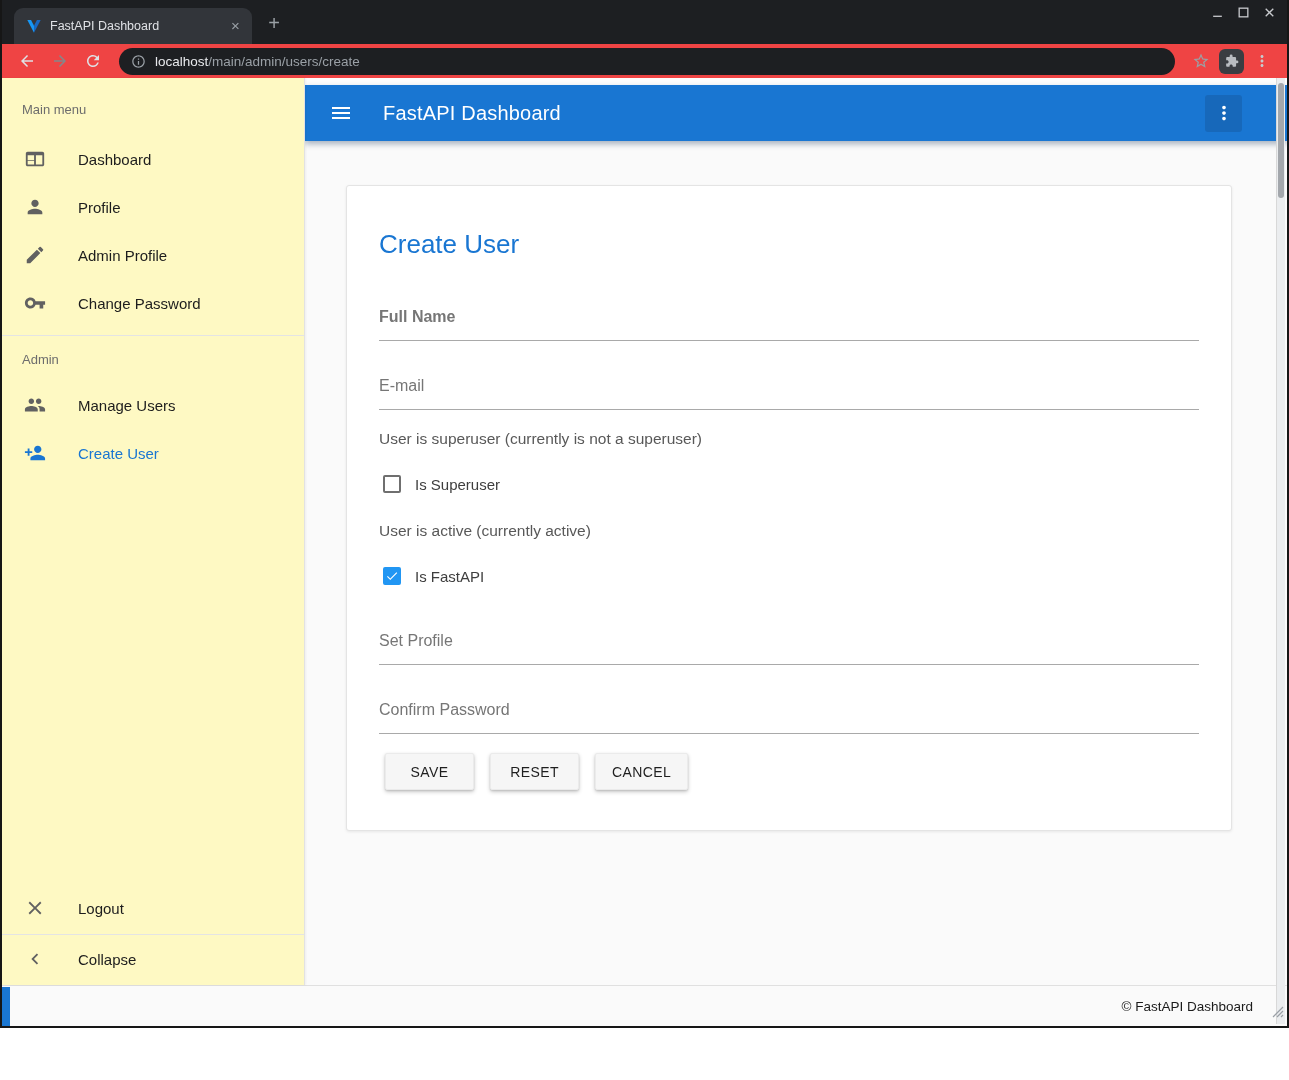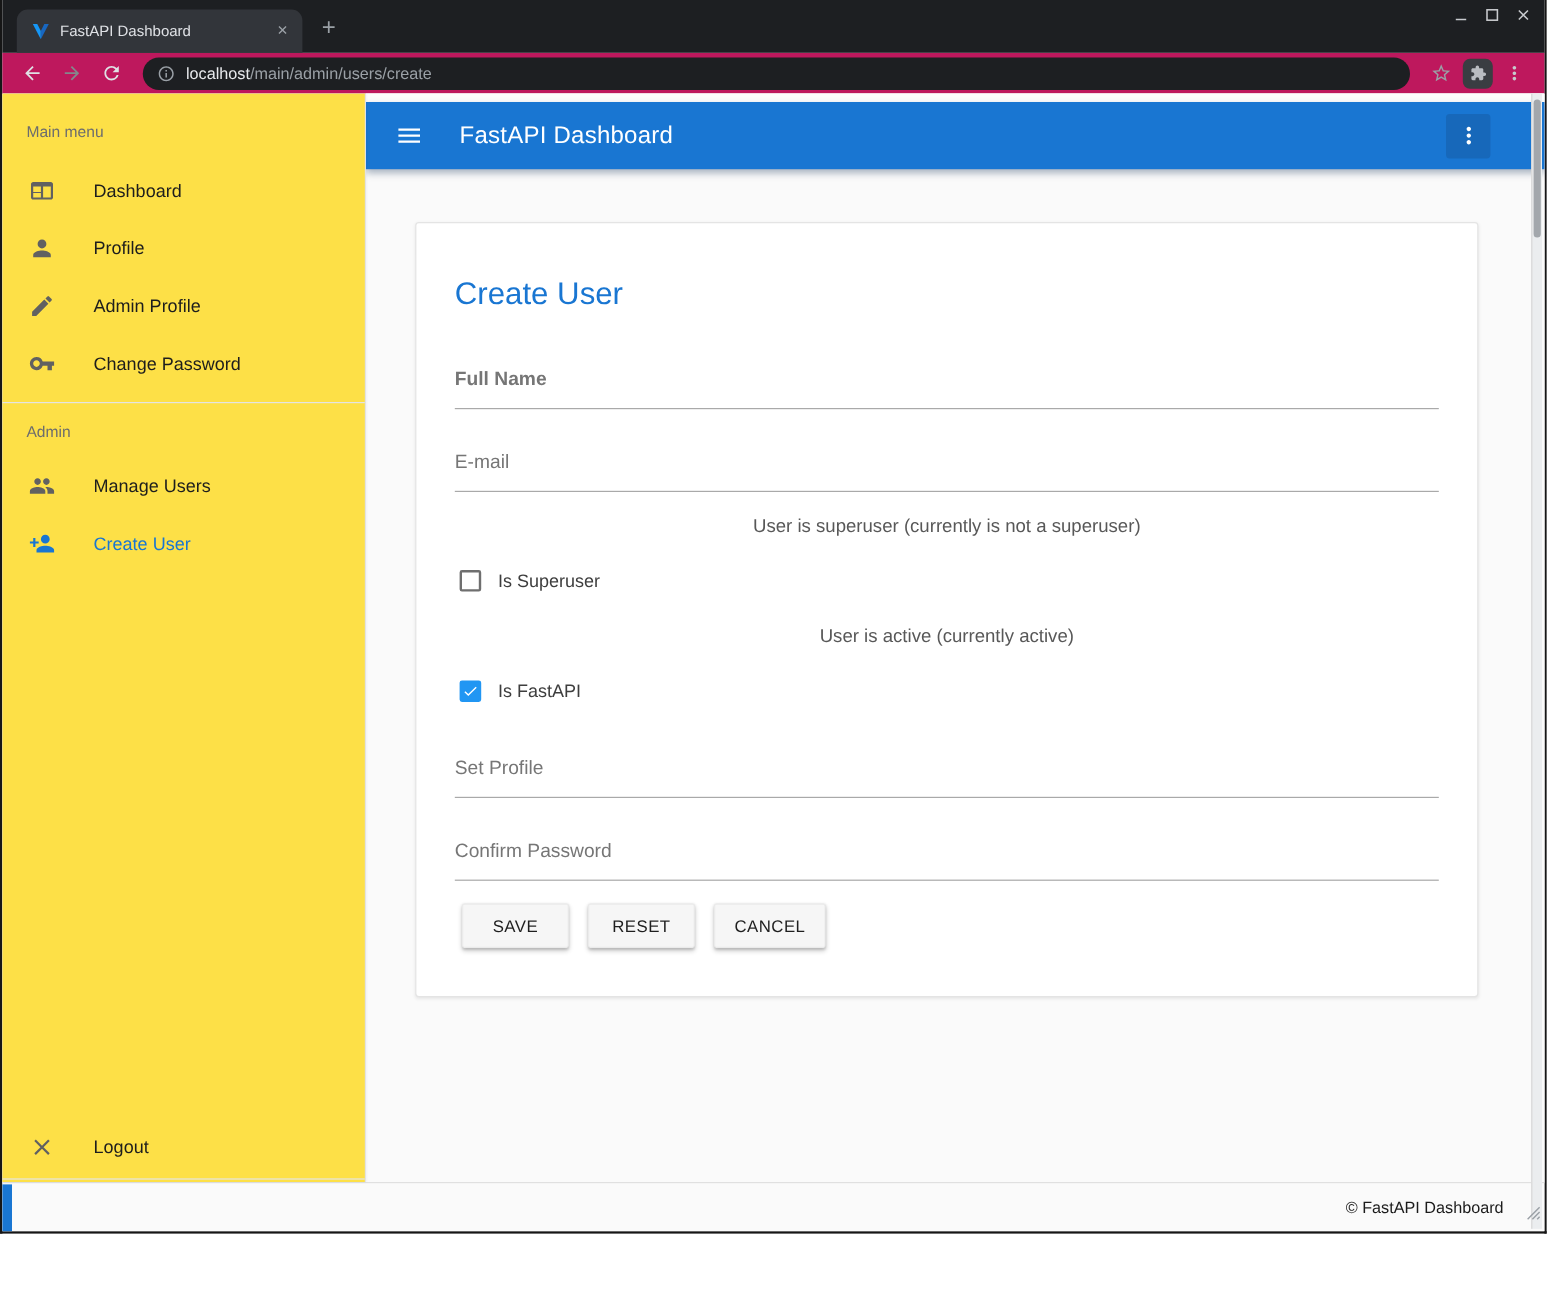--- a/index.html
+++ b/index.html
@@ -9,34 +9,34 @@
 
   
   .tabstrip { height:44px; background:#1d1f22; flex-shrink:0; display:flex; align-items:flex-end; padding-left:12px; position:relative; }
   .tab { width:238px; height:36px; background:#32353a; border-radius:9px 9px 0 0; display:flex; align-items:center; padding:0 8px 0 12px; gap:8px; }
   .tab-title { color:#dfe1e5; font-size:12.5px; flex:1; white-space:nowrap; overflow:hidden; }
   .tab-close { color:#9aa0a6; font-size:15px; width:17px; height:17px; line-height:16px; text-align:center; border-radius:50%; cursor:pointer; }
   .newtab { color:#9aa0a6; font-size:20px; line-height:26px; width:28px; height:28px; text-align:center; margin:0 0 6px 8px; cursor:pointer; }
   .win-controls { position:absolute; top:5px; right:10px; display:flex; gap:10px; }
   .win-btn { width:16px; height:15px; display:flex; align-items:center; justify-content:center; cursor:pointer; }
 
-  .toolbar { height:34px; background:#be185d; flex-shrink:0; display:flex; align-items:center; padding:0 10px; gap:3px; }
+  .toolbar { height:34px; background:#ef4444; flex-shrink:0; display:flex; align-items:center; padding:0 10px; gap:3px; }
   .tb-btn { width:30px; height:28px; display:flex; align-items:center; justify-content:center; border-radius:50%; cursor:pointer; flex-shrink:0; }
   .tb-btn svg { width:18px; height:18px; display:block; }
   .urlbar { flex:1; height:27px; background:#1d1f22; border-radius:14px; display:flex; align-items:center; padding:0 12px; gap:9px; margin:0 8px; min-width:0; cursor:text; }
   .urlbar svg { width:15px; height:15px; flex-shrink:0; }
   .url-text { font-size:13.5px; white-space:nowrap; overflow:hidden; }
   .url-host { color:#e8eaed; }
   .url-path { color:#9aa0a6; }
   .ext-badge { width:25px; height:25px; background:#3a3d42; border-radius:6px; }
   .ext-badge svg { width:14px; height:14px; }
 
   
   .page { flex:1; display:flex; min-height:0; background:#fafafa; }
-  .sidebar { width:303px; background:#fde047; border-right:1px solid #e2e2e2; box-shadow:1px 0 2px rgba(0,0,0,.05);
+  .sidebar { width:303px; background:#fef9c3; border-right:1px solid #e2e2e2; box-shadow:1px 0 2px rgba(0,0,0,.05);
              display:flex; flex-direction:column; z-index:2; flex-shrink:0; }
   .section-label { font-size:13px; color:#6d6d6d; padding:24px 0 18px 20px; line-height:15px; }
   .section-label.admin { padding:16px 0 14px 20px; }
   .side-item { height:48px; display:flex; align-items:center; padding-left:22px; gap:32px; font-size:15px; color:#1d1d1d; cursor:pointer; }
   .side-item svg { width:22px; height:22px; fill:#616161; flex-shrink:0; }
   .side-item.active { color:#1976d2; }
   .side-item.active svg { fill:#1976d2; }
   .side-divider { height:1px; background:#e4e4e4; margin-top:8px; }
   .side-bottom { margin-top:auto; padding-bottom:2px; }
 
@@ -53,21 +53,21 @@
 
   .content { flex:1; min-height:0; overflow:hidden; padding:44px 50px 0 41px; }
   .card { background:#fff; border:1px solid #e4e4e4; border-radius:3px; box-shadow:0 1px 3px rgba(0,0,0,.08);
           max-width:886px; padding:30px 32px 40px; }
   .card-title { color:#1976d2; font-size:26px; font-weight:400; line-height:32px; margin-top:12px; }
   .field .field-label { font-size:16px; color:#767676; line-height:22px; }
   .field-line { height:1px; background:#a9a9a9; margin-top:12px; }
   .f1 { margin-top:46px;font-weight:bold; }
   .f2 { margin-top:34px; }
   .f3 { margin-top:44px; }
-  .note { font-size:15.5px; color:#585858; line-height:22px;text-align:center; }
+  .note { font-size:15.5px; color:#585858; line-height:22px; }
   .note-a { margin-top:18px; }
   .note-b { margin-top:26px; }
   .check-row { display:flex; align-items:center; gap:14px; margin-top:24px; padding-left:4px; height:20px; cursor:pointer; }
   .checkbox { width:18px; height:18px; border:2px solid #6f6f6f; border-radius:2px; background:#fff; }
   .checkbox.checked { border-color:#2196f3; background:#2196f3; display:flex; align-items:center; justify-content:center; }
   .checkbox.checked svg { width:14px; height:14px; fill:#fff; }
   .check-label { font-size:15px; color:#3e3e3e; }
   .btn-row { display:flex; gap:16px; margin-top:19px; padding-left:6px; }
   .btn { height:37px; min-width:89px; padding:0 16px; background:#f6f6f6; border:1px solid #ebebeb; border-radius:2px;
          box-shadow:0 2px 4px rgba(0,0,0,.2), 0 1px 2px rgba(0,0,0,.12);
@@ -202,20 +202,26 @@
       </div>
 
       <div class="side-bottom">
         <div class="side-item">
           <svg viewBox="0 0 24 24">
               <path d="M19 6.41 17.59 5 12 10.59 6.41 5 5 6.41 10.59 12 5 17.59 6.41 19 12 13.41 17.59 19 19 17.59 13.41 12z"></path>
             </svg>
           <span>Logout</span>
         </div>
         <div class="side-divider" style="margin-top:2px;"></div>
+        <div class="side-item">
+          <svg viewBox="0 0 24 24">
+              <path d="M15.41 7.41 14 6l-6 6 6 6 1.41-1.41L10.83 12z"></path>
+            </svg>
+          <span>Collapse</span>
+        </div>
       </div>
     </aside>
 
     <div class="main">
       <div class="top-gap"></div>
       <header class="appbar">
         <div class="hamburger">
           <svg viewBox="0 0 24 24">
               <path d="M3 6h18v2H3V6zm0 5h18v2H3v-2zm0 5h18v2H3v-2z"></path>
             </svg>

